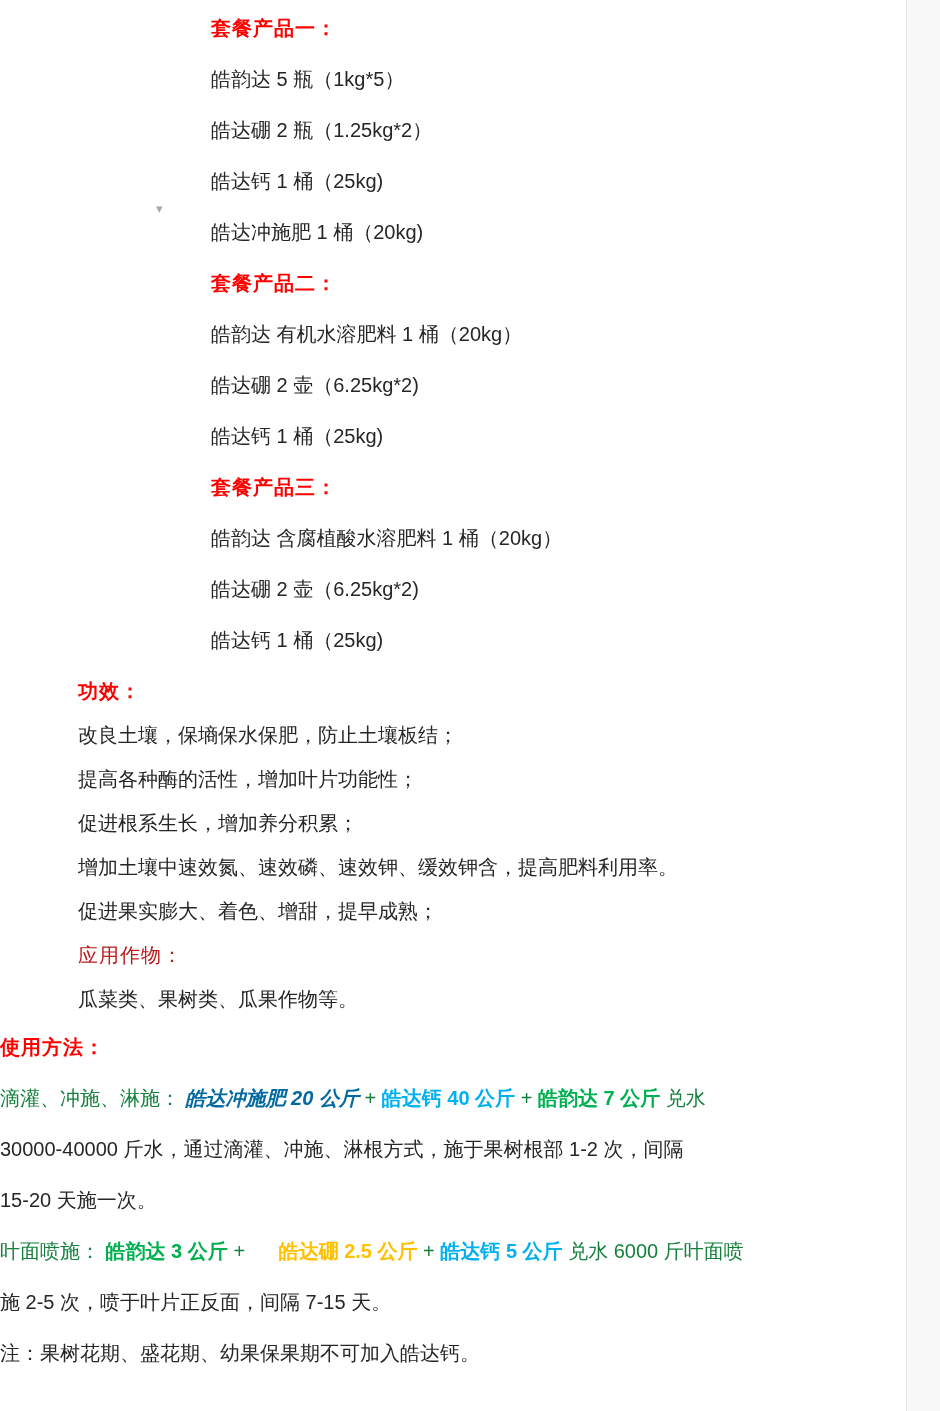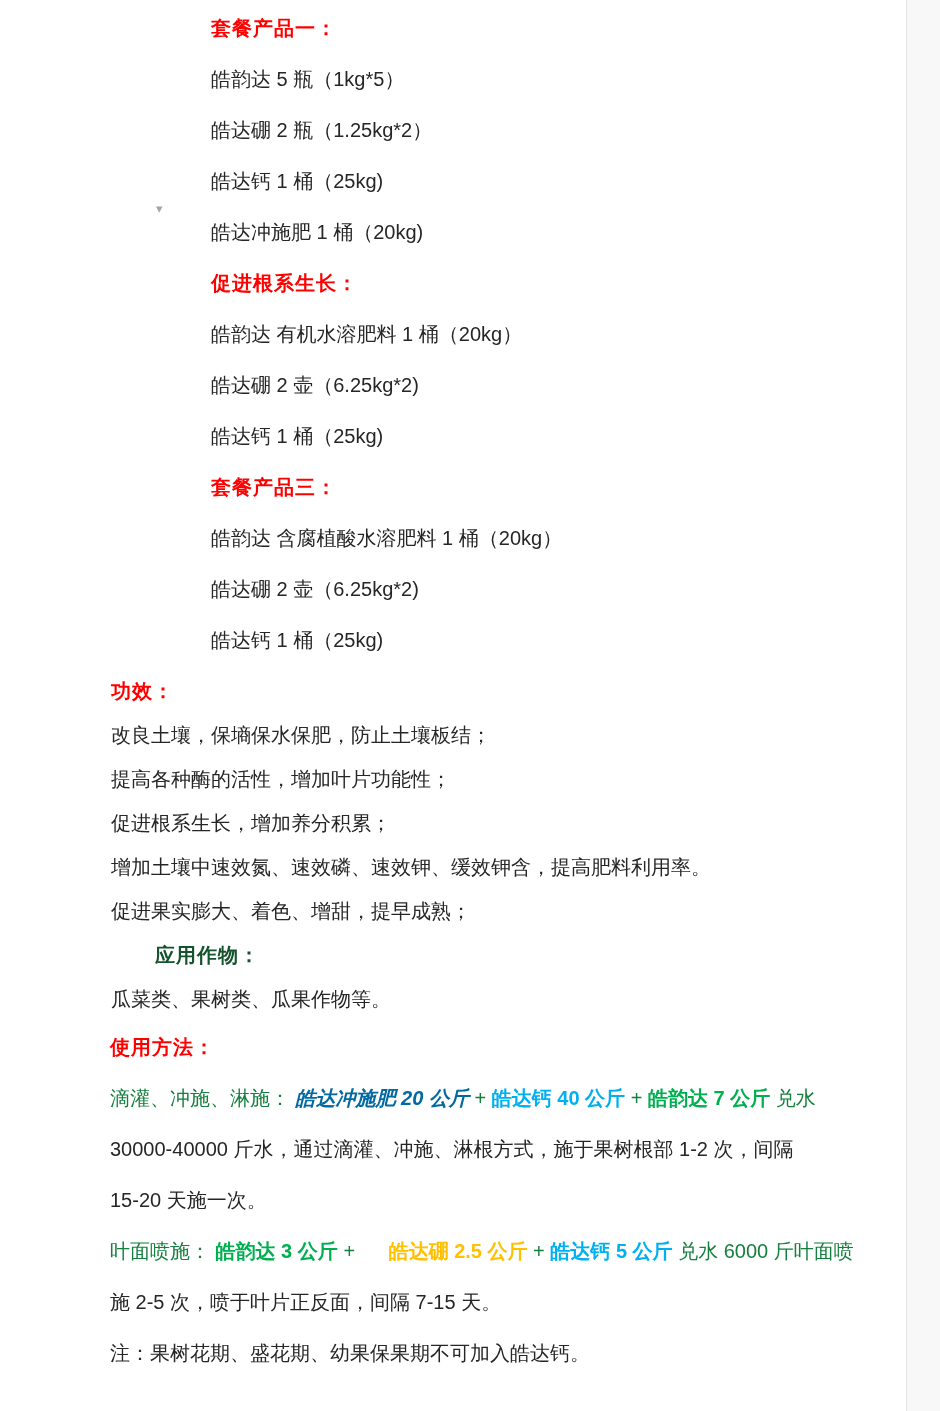--- a/index.html
+++ b/index.html
@@ -29,33 +29,32 @@
   
   .pkg { padding-left: 211px; }
   .pkg p { margin-bottom: 29px; }
   .first-line { padding-top: 9px; margin-top: 8px; }
   .h-red {
     color: #ff0000;
     font-weight: bold;
     letter-spacing: 1px;
   }
   .h-green {
-    color: #14532d;
-    font-weight: bold;
+    color: #b91c1c;
+    font-weight: normal;
     letter-spacing: 1px;
-    margin-left: 44px;
   }
 
   
-  .fx { padding-left: 111px; }
+  .fx { padding-left: 78px; }
   .fx p { margin-bottom: 22px; }
   .fx .h-red { margin-top: 14px; }
 
   
-  .usage { padding-left: 110px; }
+  .usage { }
   .usage p { margin-bottom: 29px; }
   .usage .h-red { margin-top: 26px; }
 
   .seg-red   { color: #0369a1; font-weight: bold; font-style: italic; }
   .seg-blue  { color: #00b0f0; font-weight: bold; }
   .seg-green { color: #00b050; font-weight: bold; }
   .seg-gold  { color: #ffc000; font-weight: bold; margin-left: 28px; }
   .seg-plain { color: #15803d; font-weight: normal; }
 
   
@@ -89,21 +88,21 @@
 
   <div class="pkg">
     <p class="h-red first-line">套餐产品一：</p>
     <p>皓韵达 5 瓶（1kg*5）</p>
     <p>皓达硼 2 瓶（1.25kg*2）</p>
     <p>皓达钙 1 桶（25kg)</p>
     <p>皓达冲施肥 1 桶（20kg)</p>
   </div>
 
   <div class="pkg">
-    <p class="h-red">促进根系生长：</p>
+    <p class="h-red">套餐产品二：</p>
     <p>皓韵达 有机水溶肥料 1 桶（20kg）</p>
     <p>皓达硼 2 壶（6.25kg*2)</p>
     <p>皓达钙 1 桶（25kg)</p>
   </div>
 
   <div class="pkg">
     <p class="h-red">套餐产品三：</p>
     <p>皓韵达 含腐植酸水溶肥料 1 桶（20kg）</p>
     <p>皓达硼 2 壶（6.25kg*2)</p>
     <p>皓达钙 1 桶（25kg)</p>

